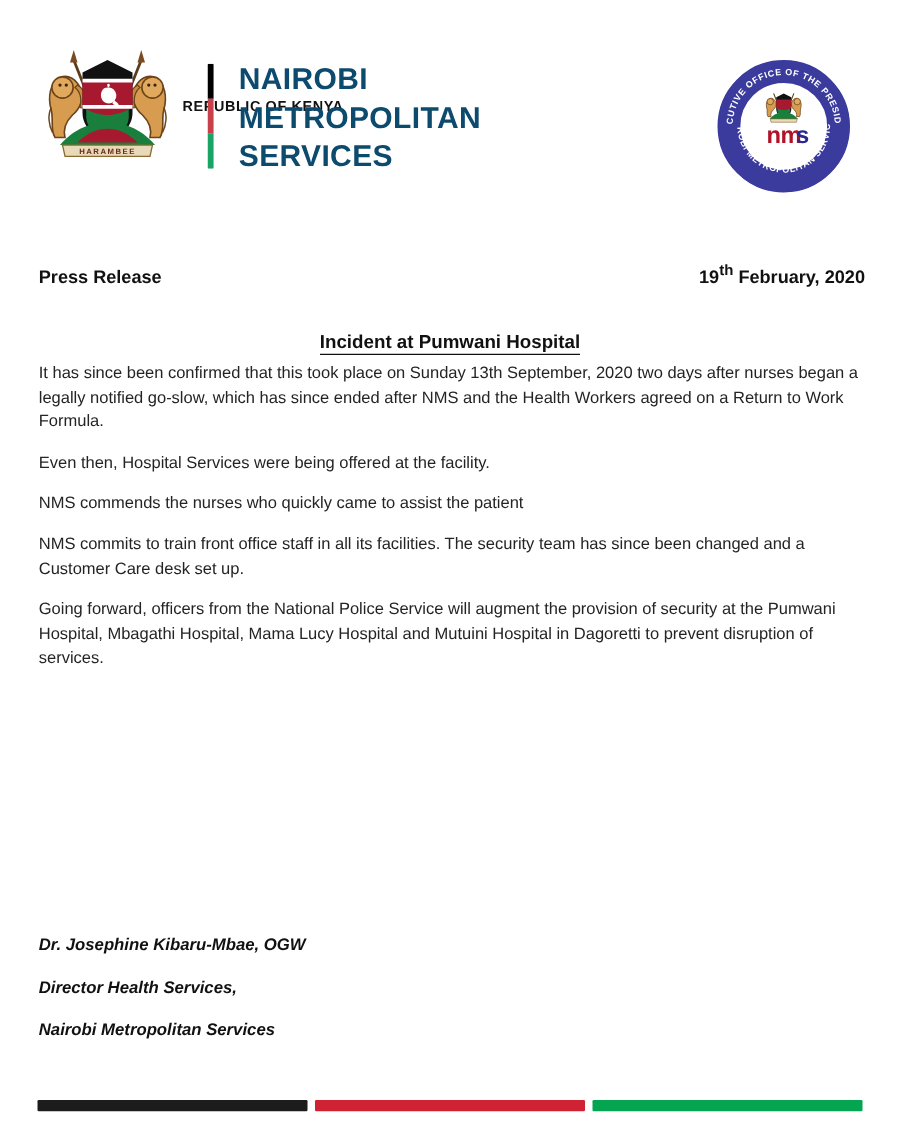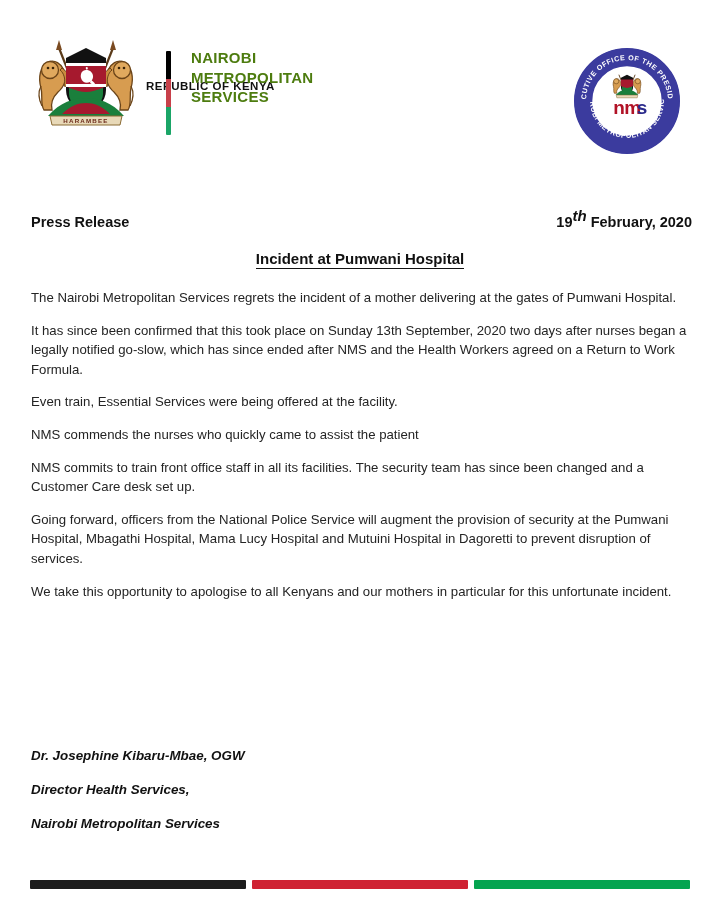--- a/index.html
+++ b/index.html
@@ -71,25 +71,25 @@
     border-radius: 1px;
     overflow: hidden;
   }
   .flag-divider .seg-black { background: #000000; flex: 1; }
   .flag-divider .seg-red   { background: #c8404a; flex: 1; }
   .flag-divider .seg-green { background: #1aa567; flex: 1; }
 
   .org-name {
     margin-left: 20px;
     margin-top: 14px;
-    font-size: 15px;
+    font-size: 24px;
     font-weight: bold;
     line-height: 1.30;
     letter-spacing: 0.3px;
-    color: #4d7c0f;
+    color: #0c4a6e;
     white-space: nowrap;
   }
 
   
   .seal {
     position: absolute;
     right: 38px;
     top: 46px;
     width: 110px;
     height: 110px;
@@ -102,31 +102,30 @@
     right: 28px;
     top: 214px;
     display: flex;
     justify-content: space-between;
     align-items: flex-start;
     font-size: 14.5px;
     font-weight: bold;
     color: #111;
   }
   .doc-head sup {
-    font-size: 15px;
+    font-size: 12px;
     vertical-align: super;
     line-height: 0;
-    font-style: italic;
   }
 
   .doc-title {
     position: absolute;
     left: 0;
     right: 0;
-    top: 250px;
+    top: 265px;
     text-align: center;
     font-size: 15px;
     font-weight: bold;
     color: #111;
   }
   .doc-title span {
     border-bottom: 1.6px solid #111;
     padding-bottom: 1px;
   }
 
@@ -304,27 +303,25 @@
   <div class="doc-head">
     <div>Press Release</div>
     <div><span>19</span><sup>th</sup><span> February, 2020</span></div>
   </div>
 
   <div class="doc-title">
     <span>Incident at Pumwani Hospital</span>
   </div>
 
   <div class="body-copy">
-    <p class="para">The Nairobi Metropolitan Services regrets the incident of a mother delivering at the gates of Pumwani Hospital.</p>
     <p class="para">It has since been confirmed that this took place on Sunday 13th September, 2020 two days after nurses began a legally notified go-slow, which has since ended after NMS and the Health Workers agreed on a Return to Work Formula.</p>
-    <p class="para">Even train, Essential Services were being offered at the facility.</p>
+    <p class="para">Even then, Hospital Services were being offered at the facility.</p>
     <p class="para">NMS commends the nurses who quickly came to assist the patient</p>
     <p class="para">NMS commits to train front office staff in all its facilities.  The security team has since been changed and a Customer Care desk set up.</p>
     <p class="para">Going forward, officers from the National Police Service will augment the provision of security at the Pumwani Hospital, Mbagathi Hospital, Mama Lucy Hospital and Mutuini Hospital in Dagoretti to prevent disruption of services.</p>
-    <p class="para">We take this opportunity to apologise to all Kenyans and our mothers in particular for this unfortunate incident.</p>
   </div>
 
   <div class="signature">
     <div class="sig-line">Dr. Josephine Kibaru-Mbae, OGW</div>
     <div class="sig-line">Director Health Services,</div>
     <div class="sig-line">Nairobi Metropolitan Services</div>
   </div>
 
   <div class="footer-bars">
     <div class="bar bar-black"></div>

